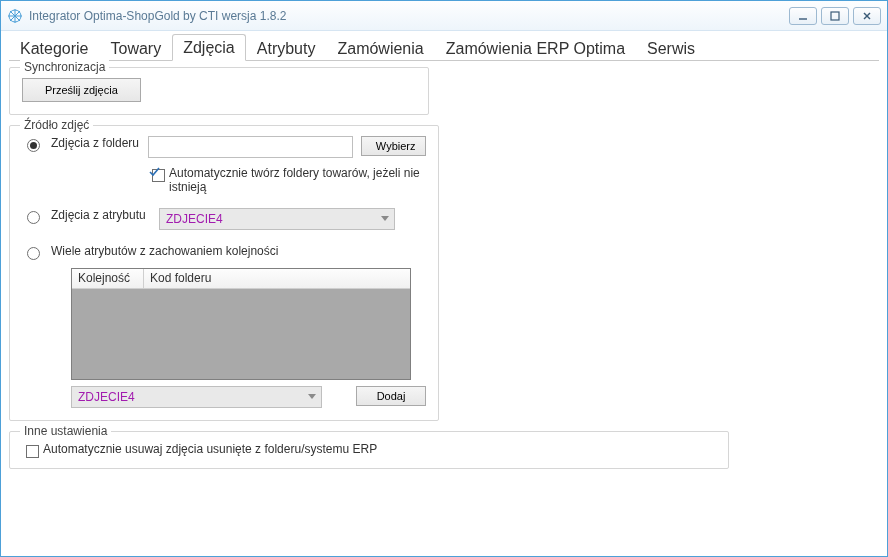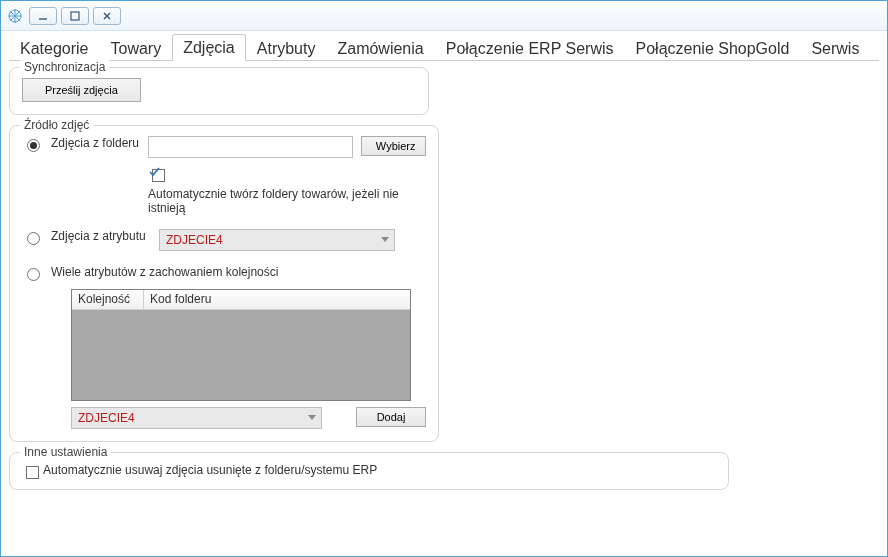--- a/index.html
+++ b/index.html
@@ -67,21 +67,21 @@
     white-space: nowrap;
   }
   .tab.active {
     background: #fff;
     border-color: #c9c9c9;
     border-bottom: 1px solid #fff;
     border-radius: 3px 3px 0 0;
   }
   .group {
     border: 1px solid #d6d6d6;
-    border-radius: 8px;
+    border-radius: 2px;
     margin-bottom: 10px;
     padding: 10px 12px 12px 12px;
     position: relative;
     width: 720px;
   }
   .group > .legend {
     position: absolute;
     top: -8px;
     left: 10px;
     background: #fff;
@@ -150,21 +150,21 @@
     height:22px;
     padding:0 4px;
     font-size:12px;
   }
   .combo {
     border:1px solid #bfbfbf;
     height:22px;
     display:flex;
     align-items:center;
     background:#e9e9e9;
-    color:#b91c1c;
+    color:#a21caf;
   }
   .combo .combo-text{ flex:1; padding:0 6px; font-size:12px; }
   .combo .combo-arrow{
     width:18px;
     display:flex; align-items:center; justify-content:center;
     color:#6b6b6b;
   }
   .grid {
     border:1px solid #7f7f7f;
     background:#a9a9a9;
@@ -198,20 +198,21 @@
       <svg width="16" height="16" viewBox="0 0 16 16">
         <circle cx="8" cy="8" r="6" fill="none" stroke="#4da0d8" stroke-width="1"></circle>
         <g stroke="#4da0d8" stroke-width="1">
           <line x1="8" y1="1" x2="8" y2="15"></line>
           <line x1="1" y1="8" x2="15" y2="8"></line>
           <line x1="3" y1="3" x2="13" y2="13"></line>
           <line x1="13" y1="3" x2="3" y2="13"></line>
         </g>
       </svg>
     </span>
+    <span class="title-text">Integrator Optima-ShopGold by CTI wersja 1.8.2</span>
     <div class="win-controls">
       <div class="win-btn">
         <svg width="10" height="10">
             <line x1="1" y1="8" x2="9" y2="8" stroke="#3a5a77" stroke-width="1.4"></line>
           </svg>
       </div>
       <div class="win-btn">
         <svg width="10" height="10">
             <rect x="1" y="1" width="8" height="8" fill="none" stroke="#3a5a77" stroke-width="1.2"></rect>
           </svg>
@@ -226,40 +227,39 @@
   </div>
 
   <div class="client">
 
     <div class="tabstrip">
       <div class="tab">Kategorie</div>
       <div class="tab">Towary</div>
       <div class="tab active">Zdjęcia</div>
       <div class="tab">Atrybuty</div>
       <div class="tab">Zamówienia</div>
-      <div class="tab">Połączenie ERP Serwis</div>
-      <div class="tab">Połączenie ShopGold</div>
+      <div class="tab">Zamówienia ERP Optima</div>
       <div class="tab">Serwis</div>
     </div>
 
     <div class="group" style="width:420px;">
       <span class="legend">Synchronizacja</span>
       <button class="btn big">Prześlij zdjęcia</button>
     </div>
 
     <div class="group" style="width:430px;">
       <span class="legend">Źródło zdjęć</span>
 
       <div class="row">
         <input type="radio" class="radio" name="src" checked="" style="">
         <span class="lbl radio-label" style="width:100px;">Zdjęcia z folderu</span>
         <input class="text-input" style="width: 230px;" value="">
         <button class="btn">Wybierz</button>
       </div>
-      <div class="row" style="margin-left:126px;flex-direction:column;">
+      <div class="row" style="margin-left:126px;">
         <span class="chk-wrap">
           <input type="checkbox" class="checkbox" checked="" style="">
           <svg class="checkmark" width="11" height="11" viewBox="0 0 11 11">
               <polyline points="1,5 4,8 10,1" fill="none" stroke="#2b6fb5" stroke-width="1.6"></polyline>
             </svg>
         </span>
         <span class="lbl">Automatycznie twórz foldery towarów, jeżeli nie istnieją</span>
       </div>
 
       <div class="row" style="margin-top:14px;">

